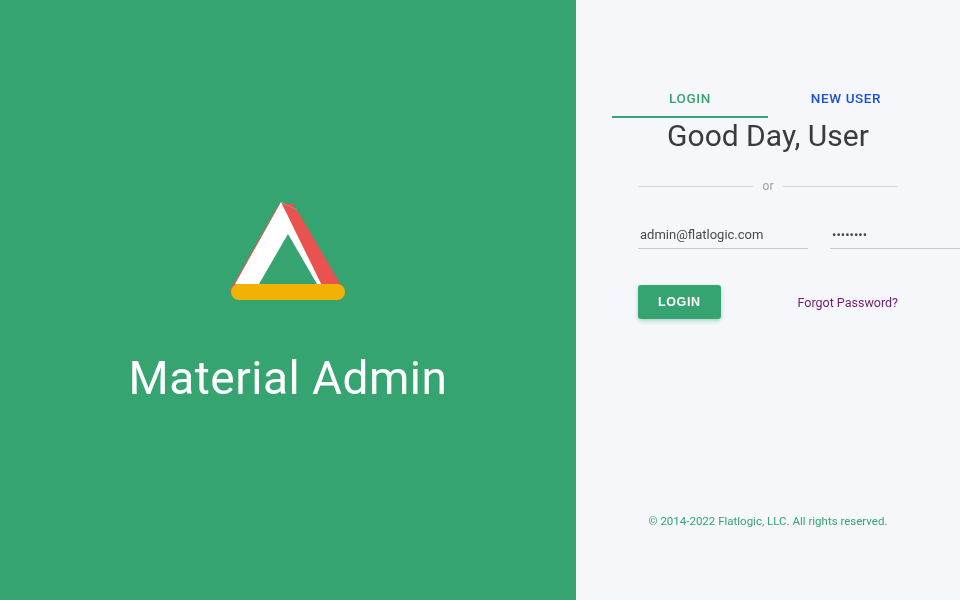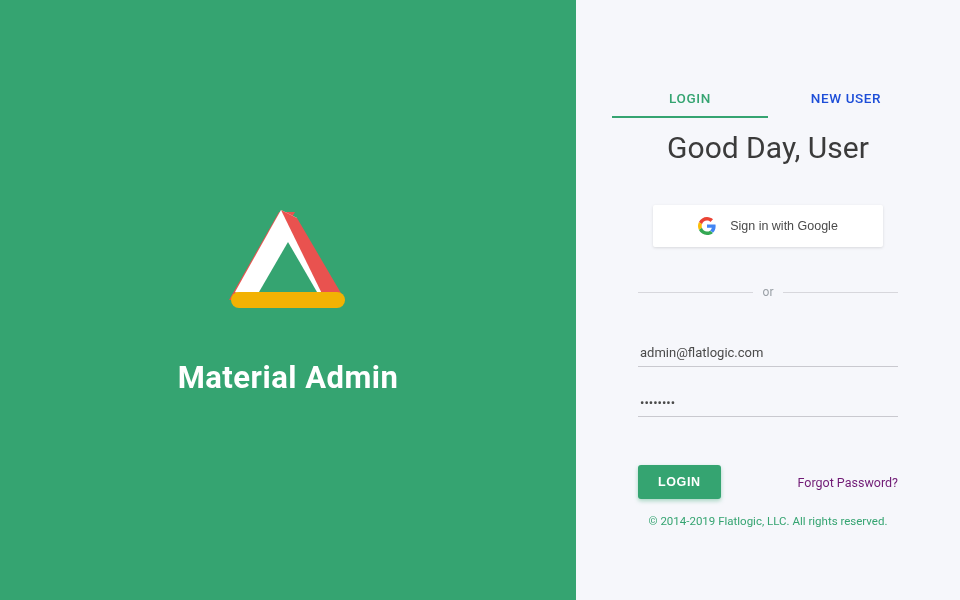--- a/index.html
+++ b/index.html
@@ -14,33 +14,32 @@
     justify-content: center;
     gap: 40px;
   }
   .logo {
     width: 130px;
     height: 115px;
     position: relative;
   }
   .brand-title {
     color: #ffffff;
-    font-size: 31px;
-    font-weight: 700;
+    font-size: 46px;
+    font-weight: 400;
     letter-spacing: 0.5px;
   }
   .right {
     width: 40%;
     background: #f6f7fb;
     display: flex;
     flex-direction: column;
     align-items: center;
     padding: 80px 36px 24px;
     position: relative;
-    gap: 12px;
   }
   .tabs {
     display: flex;
     width: 100%;
     justify-content: center;
     gap: 0;
   }
   .tab {
     flex: 1;
     text-align: center;
@@ -94,21 +93,21 @@
   .divider-line {
     flex: 1;
     height: 1px;
     background: #d7d7dc;
   }
   .divider-text { padding: 0 10px; }
   .fields {
     width: 260px;
     margin-top: 28px;
     display: flex;
-    flex-direction: column;
+    flex-direction: row;
     gap: 22px;
   }
   .field {
     border: none;
     border-bottom: 1px solid #c9c9cf;
     background: transparent;
     padding: 6px 2px;
     font-size: 13px;
     color: #4a4a4a;
     outline: none;
@@ -176,43 +175,32 @@
   </div>
 
   <div class="right">
     <div class="tabs">
       <div class="tab active">LOGIN</div>
       <div class="tab">NEW USER</div>
     </div>
 
     <div class="greeting">Good Day, User</div>
 
-    <button class="google-btn">
-      <span class="google-icon">
-        <svg viewBox="0 0 48 48" width="18" height="18">
-          <path fill="#EA4335" d="M24 9.5c3.54 0 6.7 1.22 9.19 3.6l6.84-6.84C35.88 2.4 30.3 0 24 0 14.62 0 6.51 5.38 2.56 13.22l7.98 6.19C12.43 13.72 17.74 9.5 24 9.5z"></path>
-          <path fill="#4285F4" d="M46.98 24.5c0-1.57-.15-3.09-.42-4.55H24v9.02h12.94c-.58 2.96-2.26 5.48-4.78 7.18l7.73 6c4.5-4.18 7.09-10.36 7.09-17.65z"></path>
-          <path fill="#FBBC05" d="M10.53 28.59c-.48-1.45-.76-2.99-.76-4.59s.28-3.14.76-4.59l-7.98-6.19C.92 16.46 0 20.12 0 24c0 3.88.92 7.54 2.56 10.78l7.97-6.19z"></path>
-          <path fill="#34A853" d="M24 48c6.3 0 11.88-2.07 15.84-5.66l-7.73-6c-2.15 1.45-4.92 2.3-8.11 2.3-6.26 0-11.57-4.22-13.47-9.91l-7.98 6.19C6.51 42.62 14.62 48 24 48z"></path>
-        </svg>
-      </span>
-      <span>Sign in with Google</span>
-    </button>
 
     <div class="divider-row">
       <div class="divider-line"></div>
       <div class="divider-text">or</div>
       <div class="divider-line"></div>
     </div>
 
     <div class="fields">
       <input type="text" class="field" value="admin@flatlogic.com" style="">
       <input type="password" class="field" value="••••••••" style="">
     </div>
 
     <div class="actions">
       <button class="login-btn">LOGIN</button>
       <a class="forgot">Forgot Password?</a>
     </div>
 
-    <div class="copyright">© 2014-2019 Flatlogic, LLC. All rights reserved.</div>
+    <div class="copyright">© 2014-2022 Flatlogic, LLC. All rights reserved.</div>
   </div>
 </div>
 
 </body></html>

